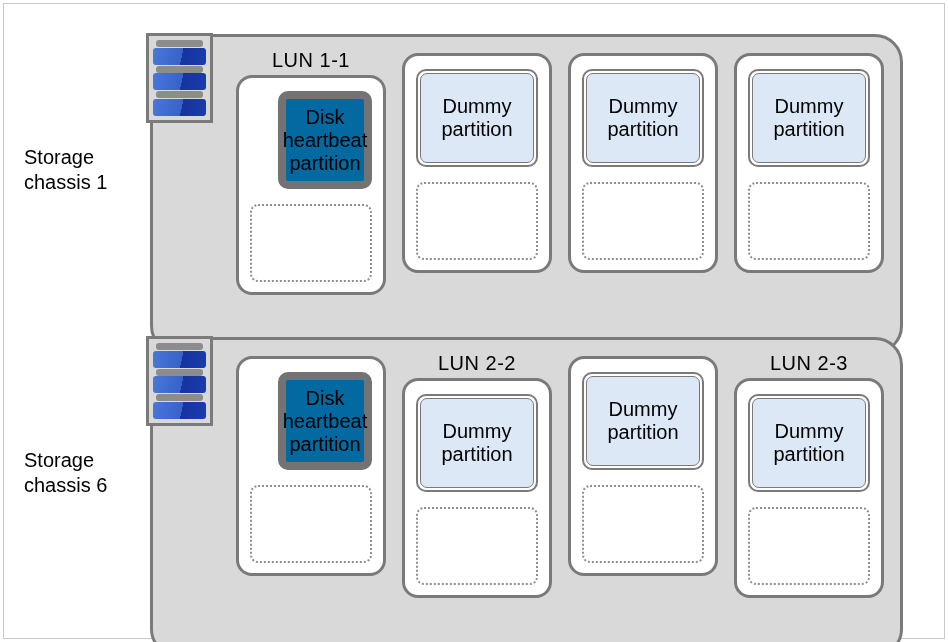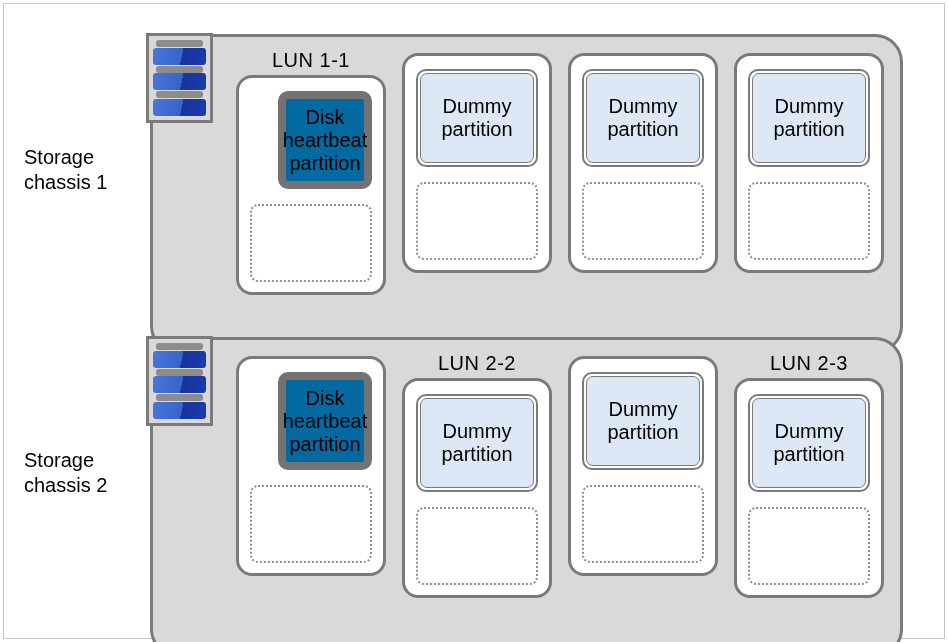--- a/index.html
+++ b/index.html
@@ -148,21 +148,21 @@
 
 <div class="disk-icon disk-icon-1">
   <i class="pill"></i>
   <i class="bar"></i>
   <i class="pill"></i>
   <i class="bar"></i>
   <i class="pill"></i>
   <i class="bar"></i>
 </div>
 
-<div class="chassis-label chassis-label-2">Storage chassis 2</div>
+<div class="chassis-label chassis-label-2">Storage chassis 6</div>
 
 <div class="chassis-body chassis-2">
   <div class="lun-group lun-pos-1">
     <div class="lun-box">
       <div class="partition heartbeat">
         <div class="p-inner">Disk heartbeat partition</div>
       </div>
       <div class="empty-slot"></div>
     </div>
   </div>

